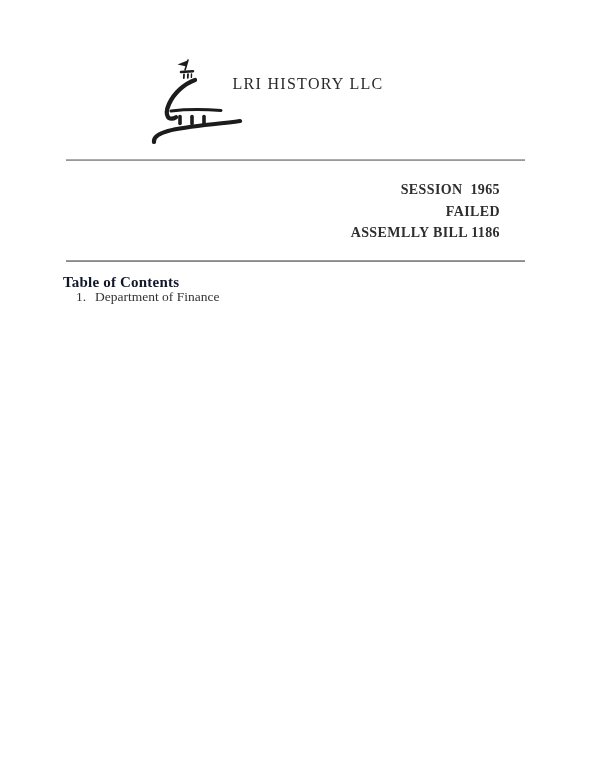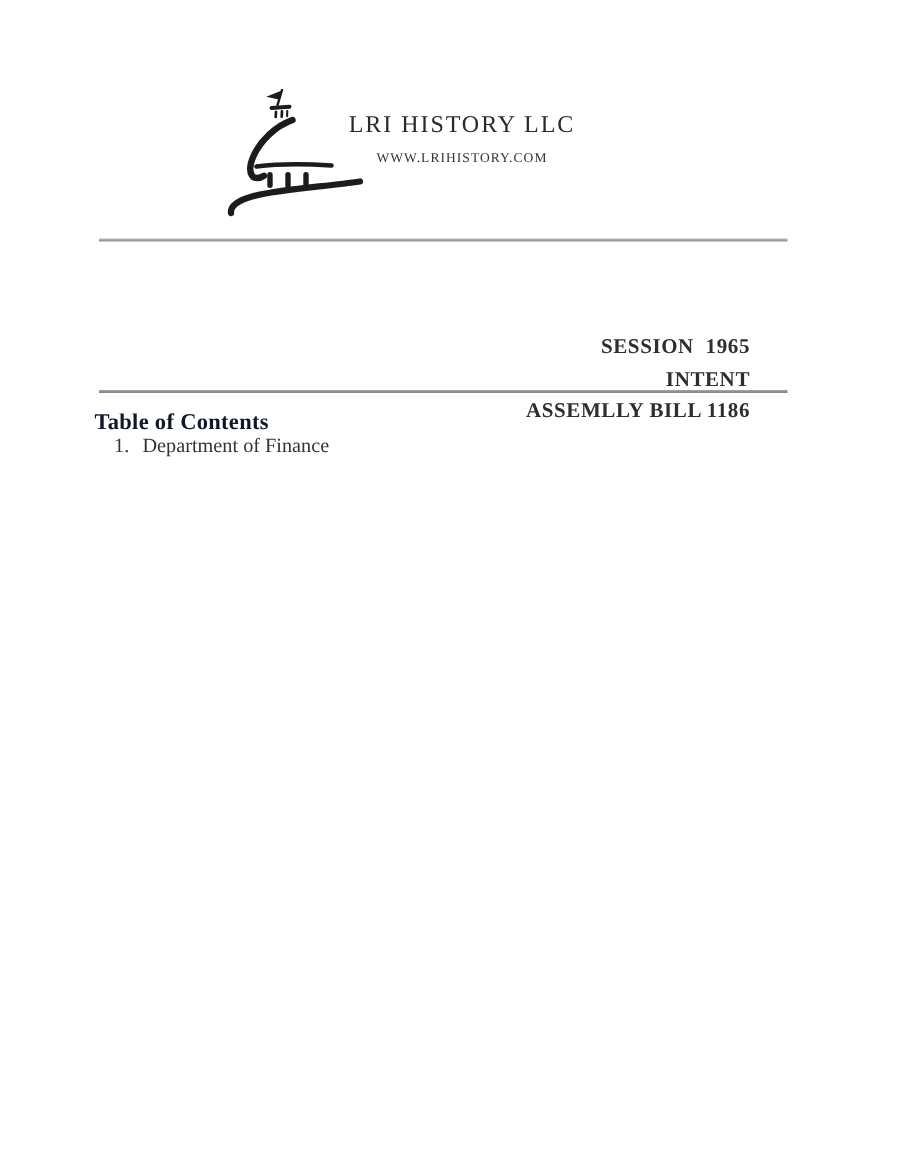--- a/index.html
+++ b/index.html
@@ -62,21 +62,20 @@
   .case-info {
     position: absolute;
     top: 179px;
     right: 92px;
     text-align: right;
     font-weight: bold;
     font-size: 14px;
     letter-spacing: 0.4px;
     line-height: 21.5px;
     color: #2e2e2e;
-    margin-top: 42px;
   }
   .case-info div { white-space: pre-wrap; }
 
   
   .toc-heading {
     position: absolute;
     left: 55px;
     top: 274px;
     font-weight: bold;
     font-size: 15px;
@@ -117,29 +116,28 @@
     <path d="M29,57.5 L29,64.5" stroke-width="3.6"></path>
     <path d="M41,57.5 L41,64.8" stroke-width="3.6"></path>
     <path d="M53,57.5 L53,65" stroke-width="3.6"></path>
 
     <path d="M3,83 C2.5,78.5 8,74.5 17,72 C36,66.8 66,65.5 89,62" stroke-width="4.2"></path>
   </svg>
 
   <div class="letterhead-text">
     <div class="company-name">LRI HISTORY LLC</div>
     <div class="contact-block">
-      <div class="contact-line">WWW.LRIHISTORY.COM</div>
     </div>
   </div>
 
   <div class="rule rule-1"></div>
 
   <div class="case-info">
     <div>SESSION  1965</div>
-    <div>INTENT</div>
+    <div>FAILED</div>
     <div>ASSEMLLY BILL 1186</div>
   </div>
 
   <div class="rule rule-2"></div>
 
   <div class="toc-heading">Table of Contents</div>
 
   <div class="toc-item">
     <span class="num">1.</span><span>Department of Finance</span>
   </div>

